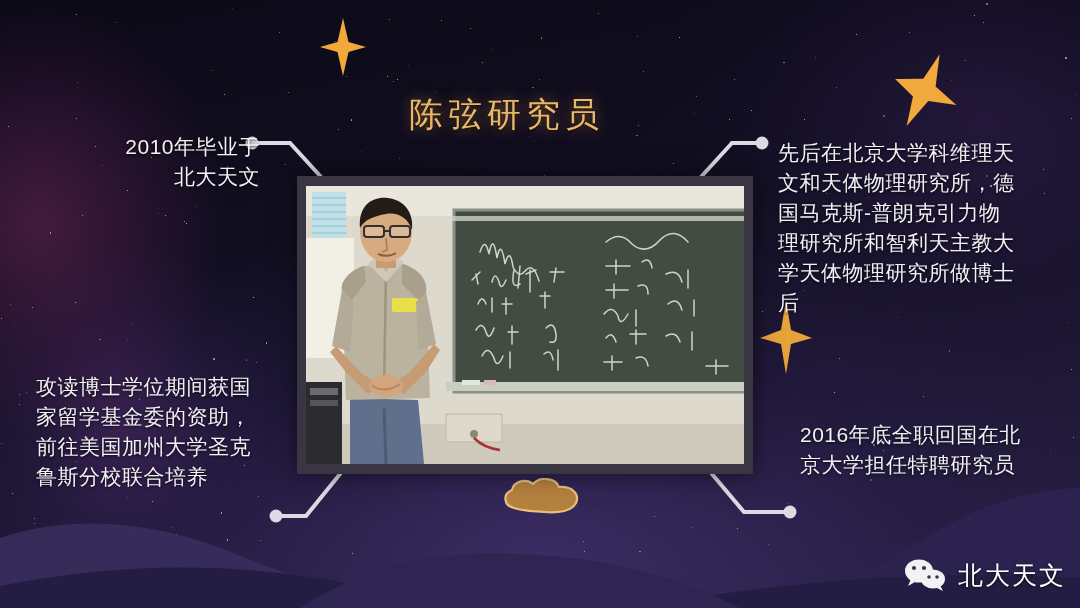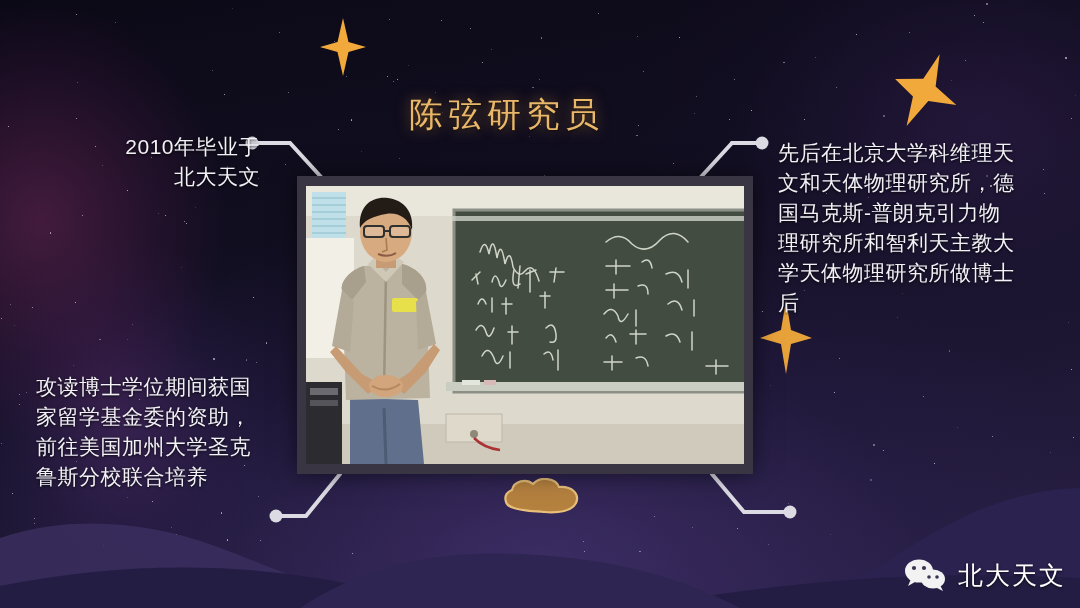--- a/index.html
+++ b/index.html
@@ -453,20 +453,21 @@
           <path d="M72,68 q10,4 18,-1" stroke="#8c5b44" stroke-width="2" fill="none"></path>
         </g>
       </svg>
     </div>
   </div>
 
   <div class="cap" id="cap-tl">2010年毕业于
 北大天文</div>
   <div class="cap" id="cap-tr">先后在北京大学科维理天文和天体物理研究所，德国马克斯-普朗克引力物理研究所和智利天主教大学天体物理研究所做博士后</div>
   <div class="cap" id="cap-bl">攻读博士学位期间获国家留学基金委的资助，前往美国加州大学圣克鲁斯分校联合培养</div>
+  <div class="cap" id="cap-br">2016年底全职回国在北京大学担任特聘研究员</div>
 
   <div id="wechat">
     <svg width="42" height="34" viewBox="0 0 42 34">
       <ellipse cx="15" cy="13" rx="14" ry="11.5" fill="#f2f2f2"></ellipse>
       <path d="M7,21 L4,28 L11,24 Z" fill="#f2f2f2"></path>
       <circle cx="10" cy="10" r="2.1" fill="#3b3352"></circle>
       <circle cx="20" cy="10" r="2.1" fill="#3b3352"></circle>
       <ellipse cx="29" cy="21" rx="12" ry="9.5" fill="#f2f2f2"></ellipse>
       <path d="M36,27 L39,33 L33,30 Z" fill="#f2f2f2"></path>
       <circle cx="25" cy="19" r="1.8" fill="#3b3352"></circle>

